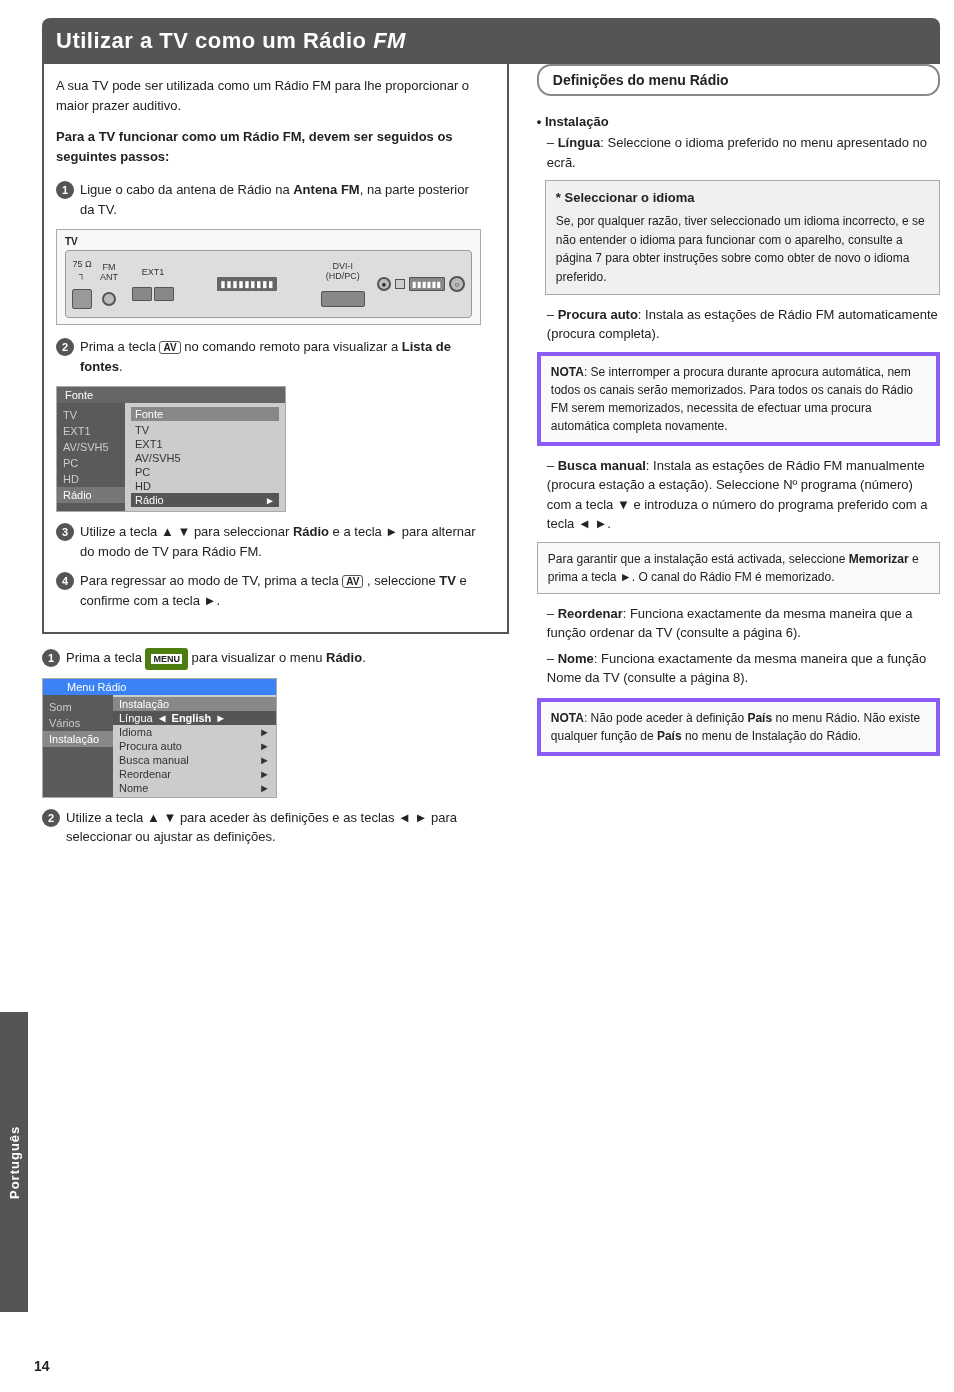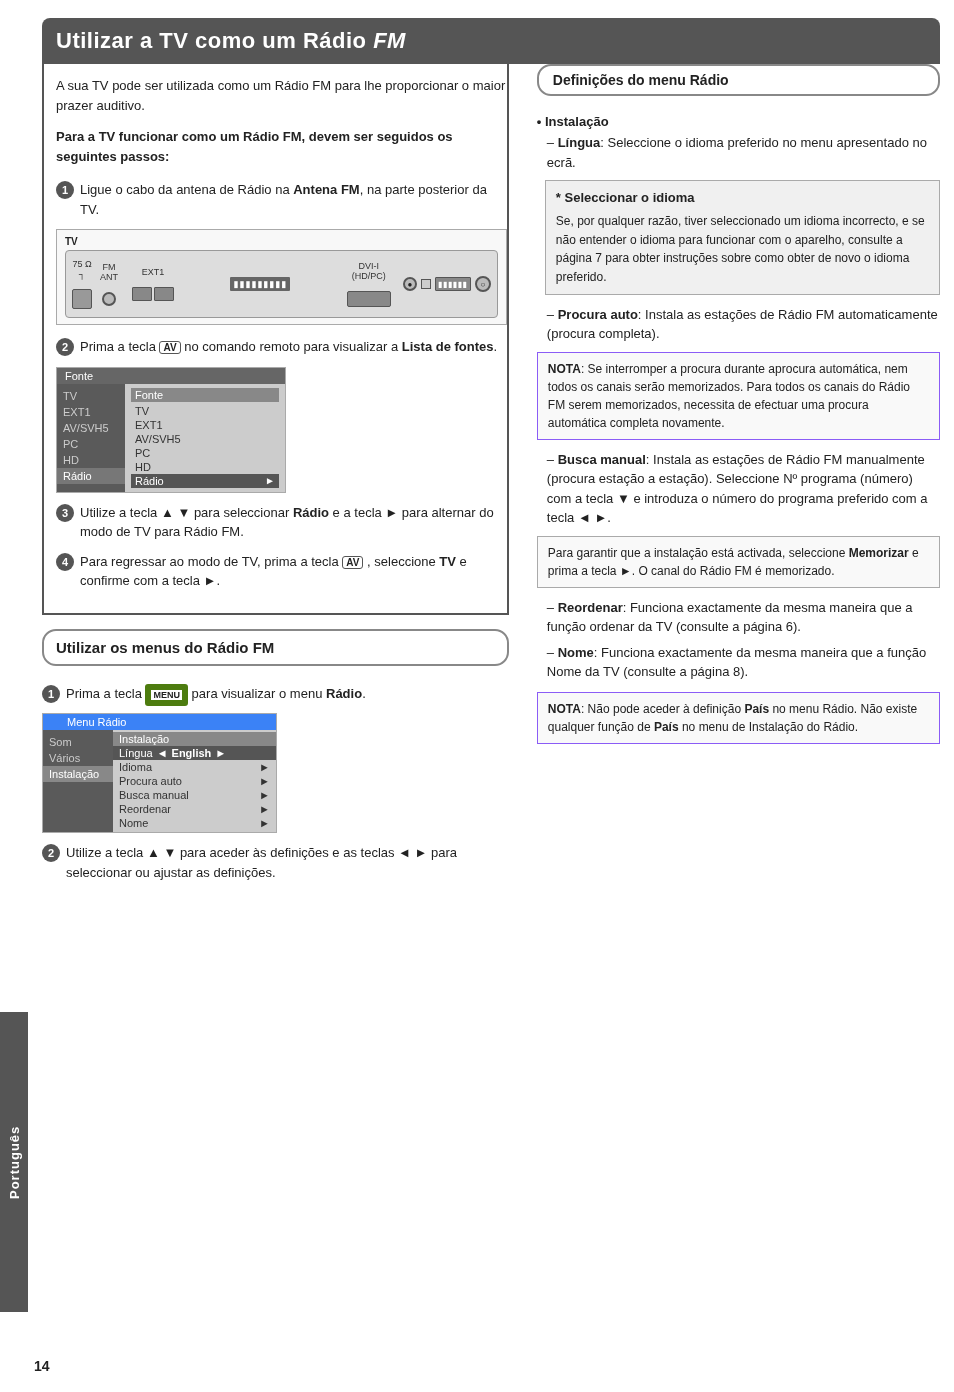--- a/index.html
+++ b/index.html
@@ -214,21 +214,21 @@
       display: inline-block;
       width: 100%;
     }
     .section-box-title {
       font-size: 15px;
       font-weight: bold;
     }
 
     
     .note-box {
-      border: 1px solid #8b5cf6;
+      border: 4px solid #8b5cf6;
       padding: 7px 10px;
       margin-bottom: 10px;
       font-size: 12px;
       line-height: 1.5;
       background: #f9f9f9;
     }
     .note-box b { font-weight: bold; }
 
     
     .radio-menu-screenshot {
@@ -327,21 +327,21 @@
     <div class="main-title-box">
       <h1>
         <span>Utilizar a TV como um Rádio </span><span style="font-style:italic;font-weight:900;">FM</span>
       </h1>
     </div>
 
     
     <div class="two-col" style="margin-top:0;">
 
       <div class="left-col">
-        <div style="border:2px solid #555; border-top:none; padding:12px 0 12px 12px;">
+        <div style="border:2px solid #555; border-top:none; padding:12px 26px 12px 12px;">
 
           <p class="intro-text">A sua TV pode ser utilizada como um Rádio FM para lhe proporcionar o maior prazer auditivo.</p>
 
           <div class="importante-section">
             <div class="importante-body">Para a TV funcionar como um Rádio FM, devem ser seguidos os seguintes passos:</div>
           </div>
 
           <div class="step">
             <div class="step-number">1</div>
             <div class="step-text">
@@ -427,23 +427,20 @@
           <div class="step">
             <div class="step-number">4</div>
             <div class="step-text">
               Para regressar ao modo de TV, prima a tecla <span style="border:1px solid #555;border-radius:3px;padding:0 3px;font-size:10px;font-weight:bold;">AV</span> , seleccione <b>TV</b> e confirme com a tecla ►.
             </div>
           </div>
 
         </div>
 
         <div style="margin-top:14px;">
-          <div class="section-box">
-            <span class="section-box-title">Utilizar os menus do Rádio FM</span>
-          </div>
 
           
           <div class="step" style="margin-top:8px;">
             <div class="step-number">1</div>
             <div class="step-text">
               Prima a tecla <span style="border:6px solid #4d7c0f;border-radius:3px;padding:0 2px;font-size:9px;font-weight:bold;">MENU</span> para visualizar o menu <b>Rádio</b>.
             </div>
           </div>
 
           

